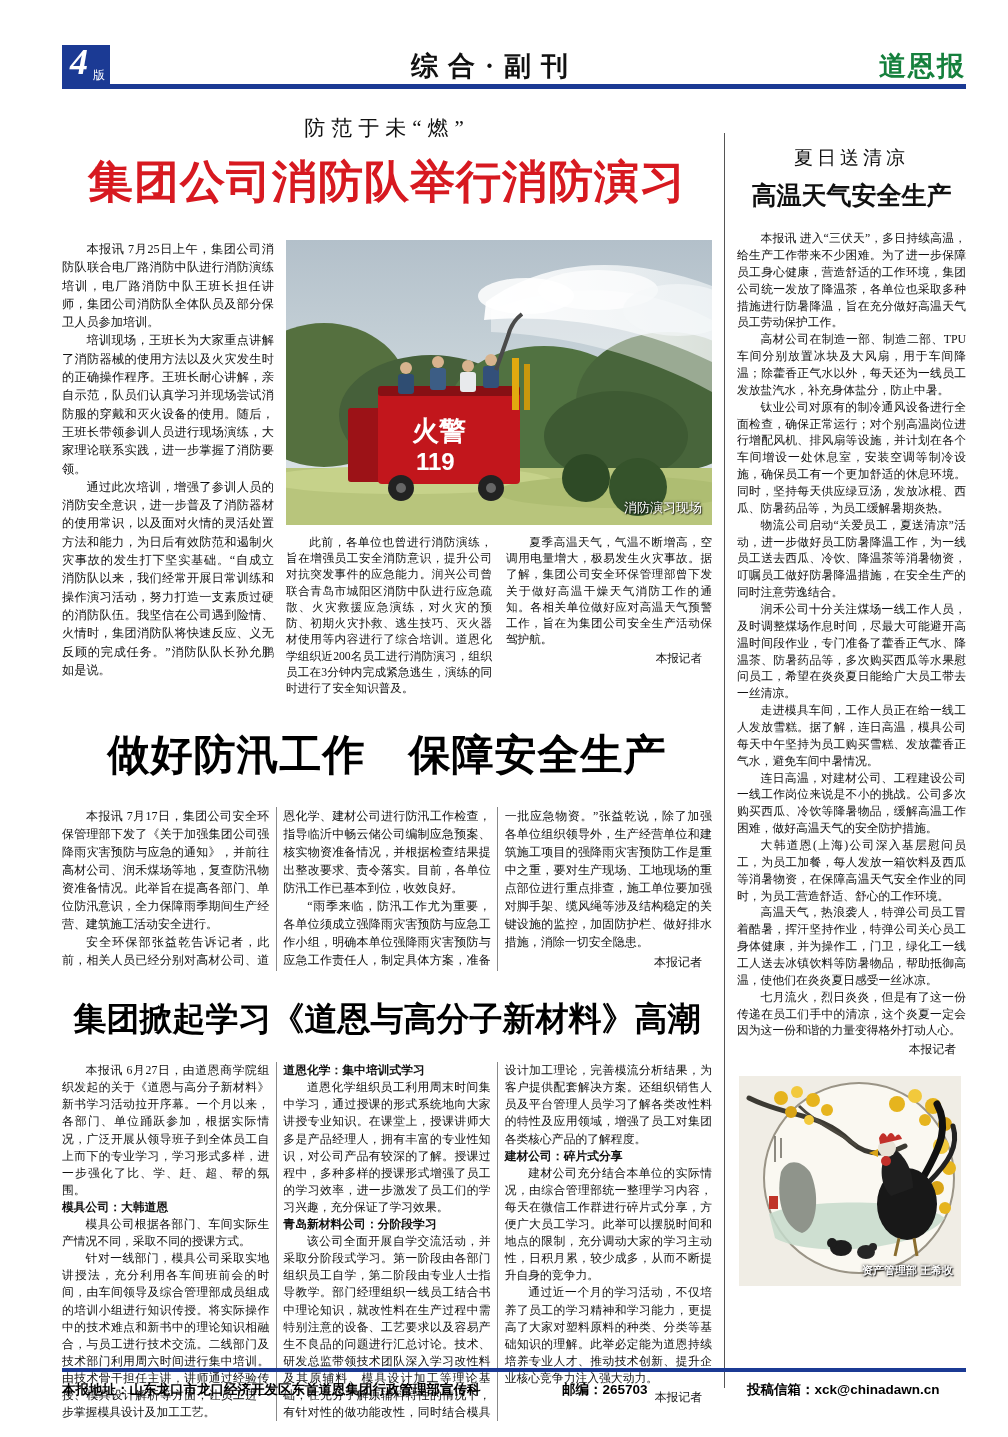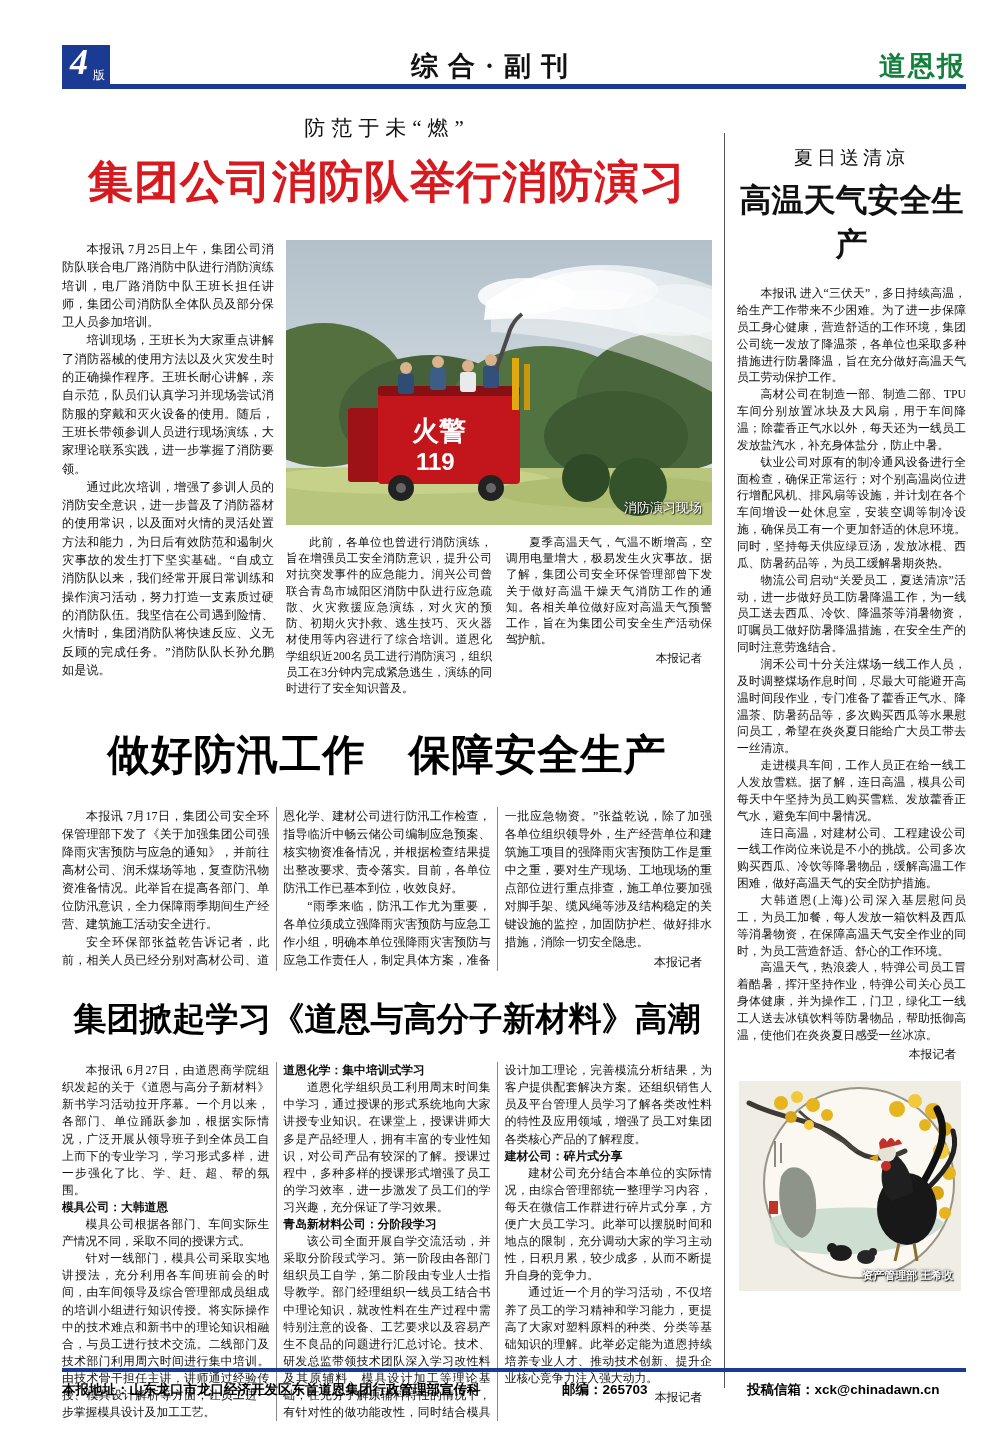--- a/index.html
+++ b/index.html
@@ -48,28 +48,28 @@
   .flood-body{font-size:12px;line-height:1.5;}
 
   
   .study{margin-top:26px;}
   .study .headline-black{font-size:33px;margin:0 0 20px 0;}
   .study-body{font-size:11.8px;line-height:1.45;}
 
   
   .heat .kicker{font-size:19px;letter-spacing:4px;margin-top:12px;}
   .headline-heat{text-align:center;font-family:Liberation Sans, sans-serif;
-      font-weight:bold;font-size:32px;margin:8px 0 18px 0;}
+      font-weight:bold;font-size:25px;margin:8px 0 18px 0;}
   .heat-body{font-size:11.8px;line-height:1.43;}
 
   
   .painting{position:relative;width:222px;height:210px;margin:18px 0 0 2px;}
   .painting svg{display:block;}
   .painting-caption{position:absolute;right:8px;bottom:8px;color:#fff;font-size:11px;font-weight:bold;
-      font-family:Liberation Serif, serif;
+      font-family:Liberation Sans, sans-serif;
       text-shadow:0 0 3px rgba(0,0,0,.9),1px 1px 1px rgba(0,0,0,.8);}
 
   
   .page-footer{position:absolute;left:62px;right:42px;top:1368px;}
   .footer-rule{height:4px;background:#1b3a94;margin-bottom:9px;}
   .footer-row{display:grid;grid-template-columns:500px 185px auto;
       font-family:"Liberation Sans","DejaVu Sans",sans-serif;font-weight:bold;font-size:13.5px;color:#000;}
   .footer-row .email{color:#000;text-decoration:none;}
 </style>
 </head>
@@ -218,20 +218,21 @@
           <div>
               <p class="para">本报讯 进入“三伏天”，多日持续高温，给生产工作带来不少困难。为了进一步保障员工身心健康，营造舒适的工作环境，集团公司统一发放了降温茶，各单位也采取多种措施进行防暑降温，旨在充分做好高温天气员工劳动保护工作。</p>
               <p class="para">高材公司在制造一部、制造二部、TPU车间分别放置冰块及大风扇，用于车间降温；除藿香正气水以外，每天还为一线员工发放盐汽水，补充身体盐分，防止中暑。</p>
               <p class="para">钛业公司对原有的制冷通风设备进行全面检查，确保正常运行；对个别高温岗位进行增配风机、排风扇等设施，并计划在各个车间增设一处休息室，安装空调等制冷设施，确保员工有一个更加舒适的休息环境。同时，坚持每天供应绿豆汤，发放冰棍、西瓜、防暑药品等，为员工缓解暑期炎热。</p>
               <p class="para">物流公司启动“关爱员工，夏送清凉”活动，进一步做好员工防暑降温工作，为一线员工送去西瓜、冷饮、降温茶等消暑物资，叮嘱员工做好防暑降温措施，在安全生产的同时注意劳逸结合。</p>
               <p class="para">润禾公司十分关注煤场一线工作人员，及时调整煤场作息时间，尽最大可能避开高温时间段作业，专门准备了藿香正气水、降温茶、防暑药品等，多次购买西瓜等水果慰问员工，希望在炎炎夏日能给广大员工带去一丝清凉。</p>
               <p class="para">走进模具车间，工作人员正在给一线工人发放雪糕。据了解，连日高温，模具公司每天中午坚持为员工购买雪糕、发放藿香正气水，避免车间中暑情况。</p>
               <p class="para">连日高温，对建材公司、工程建设公司一线工作岗位来说是不小的挑战。公司多次购买西瓜、冷饮等降暑物品，缓解高温工作困难，做好高温天气的安全防护措施。</p>
               <p class="para">大韩道恩(上海)公司深入基层慰问员工，为员工加餐，每人发放一箱饮料及西瓜等消暑物资，在保障高温天气安全作业的同时，为员工营造舒适、舒心的工作环境。</p>
               <p class="para">高温天气，热浪袭人，特弹公司员工冒着酷暑，挥汗坚持作业，特弹公司关心员工身体健康，并为操作工，门卫，绿化工一线工人送去冰镇饮料等防暑物品，帮助抵御高温，使他们在炎炎夏日感受一丝冰凉。</p>
+              <p class="para">七月流火，烈日炎炎，但是有了这一份传递在员工们手中的清凉，这个炎夏一定会因为这一份和谐的力量变得格外打动人心。</p>
             </div>
           <p class="byline">本报记者</p>
         </div>
       </article>
 
       <figure class="painting">
         <svg viewBox="0 0 222 210" width="222" height="210" role="img">
           <rect width="222" height="210" fill="#f0ede5"></rect>
           <circle cx="120" cy="102" r="95" fill="#faf8f1" stroke="#9a9486" stroke-width="2"></circle>
           <path d="M30,138 C60,122 182,122 206,142 C180,176 70,182 36,162 Z" fill="#c5dbcb" opacity="0.85"></path>

